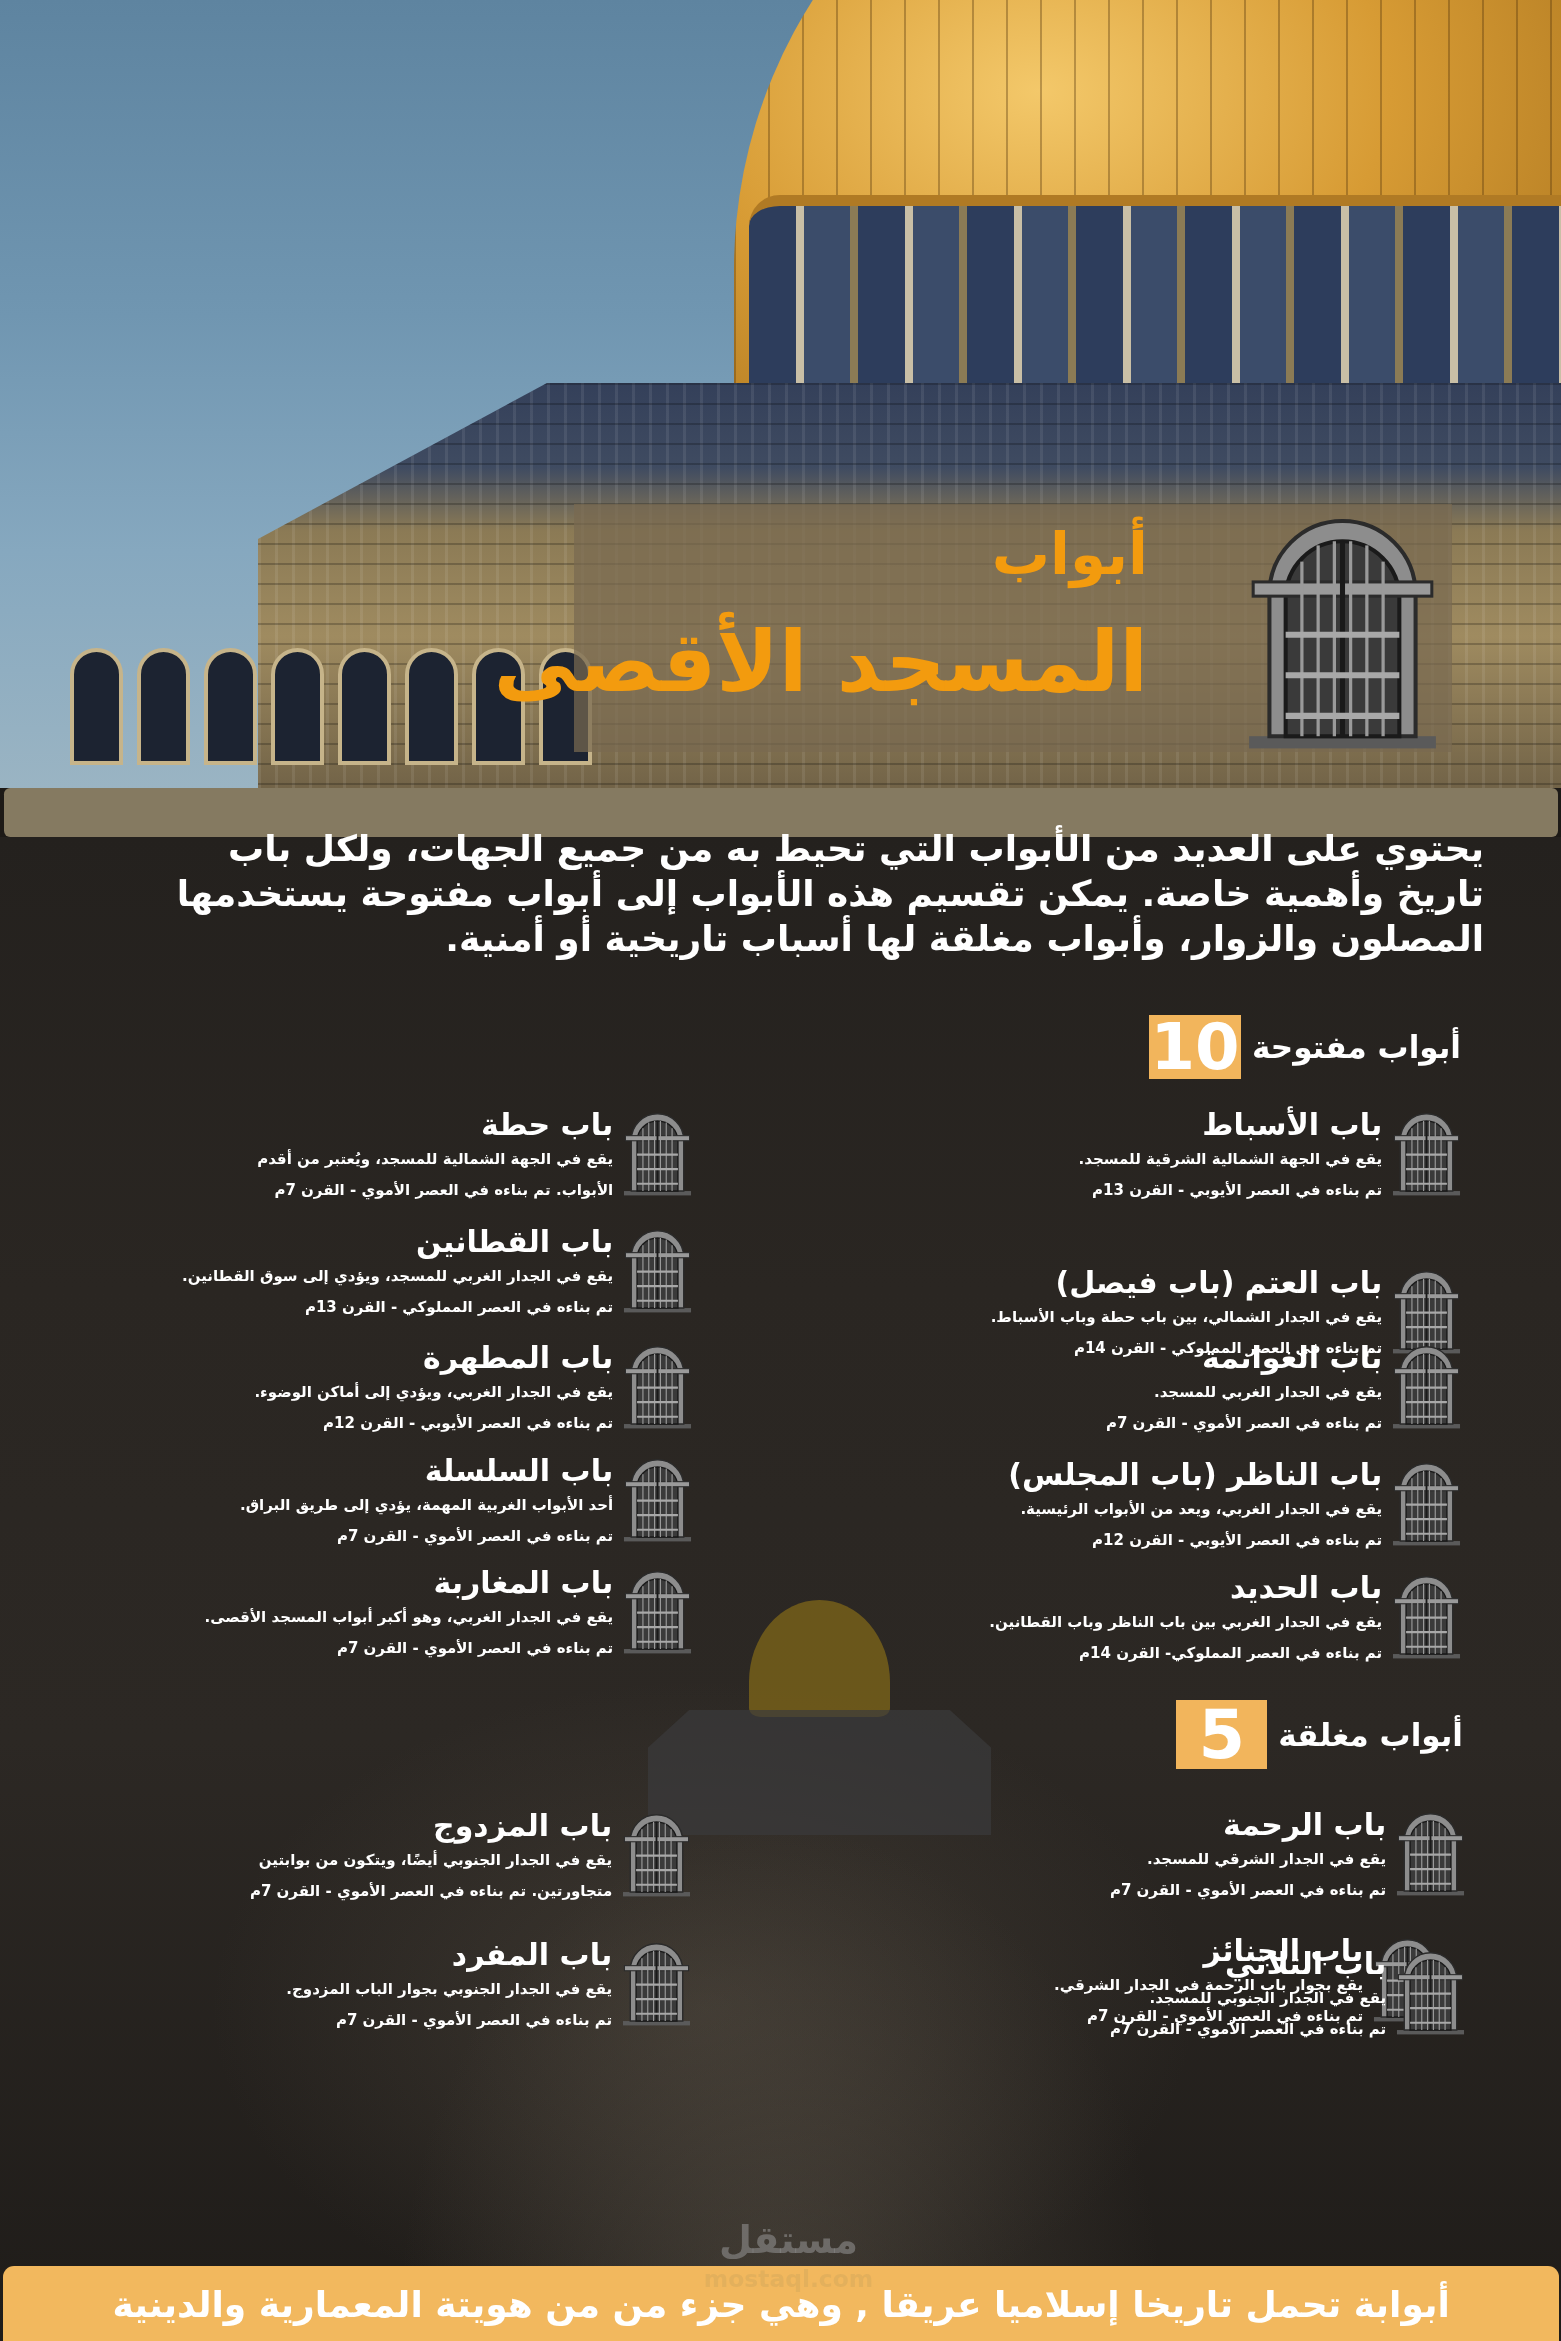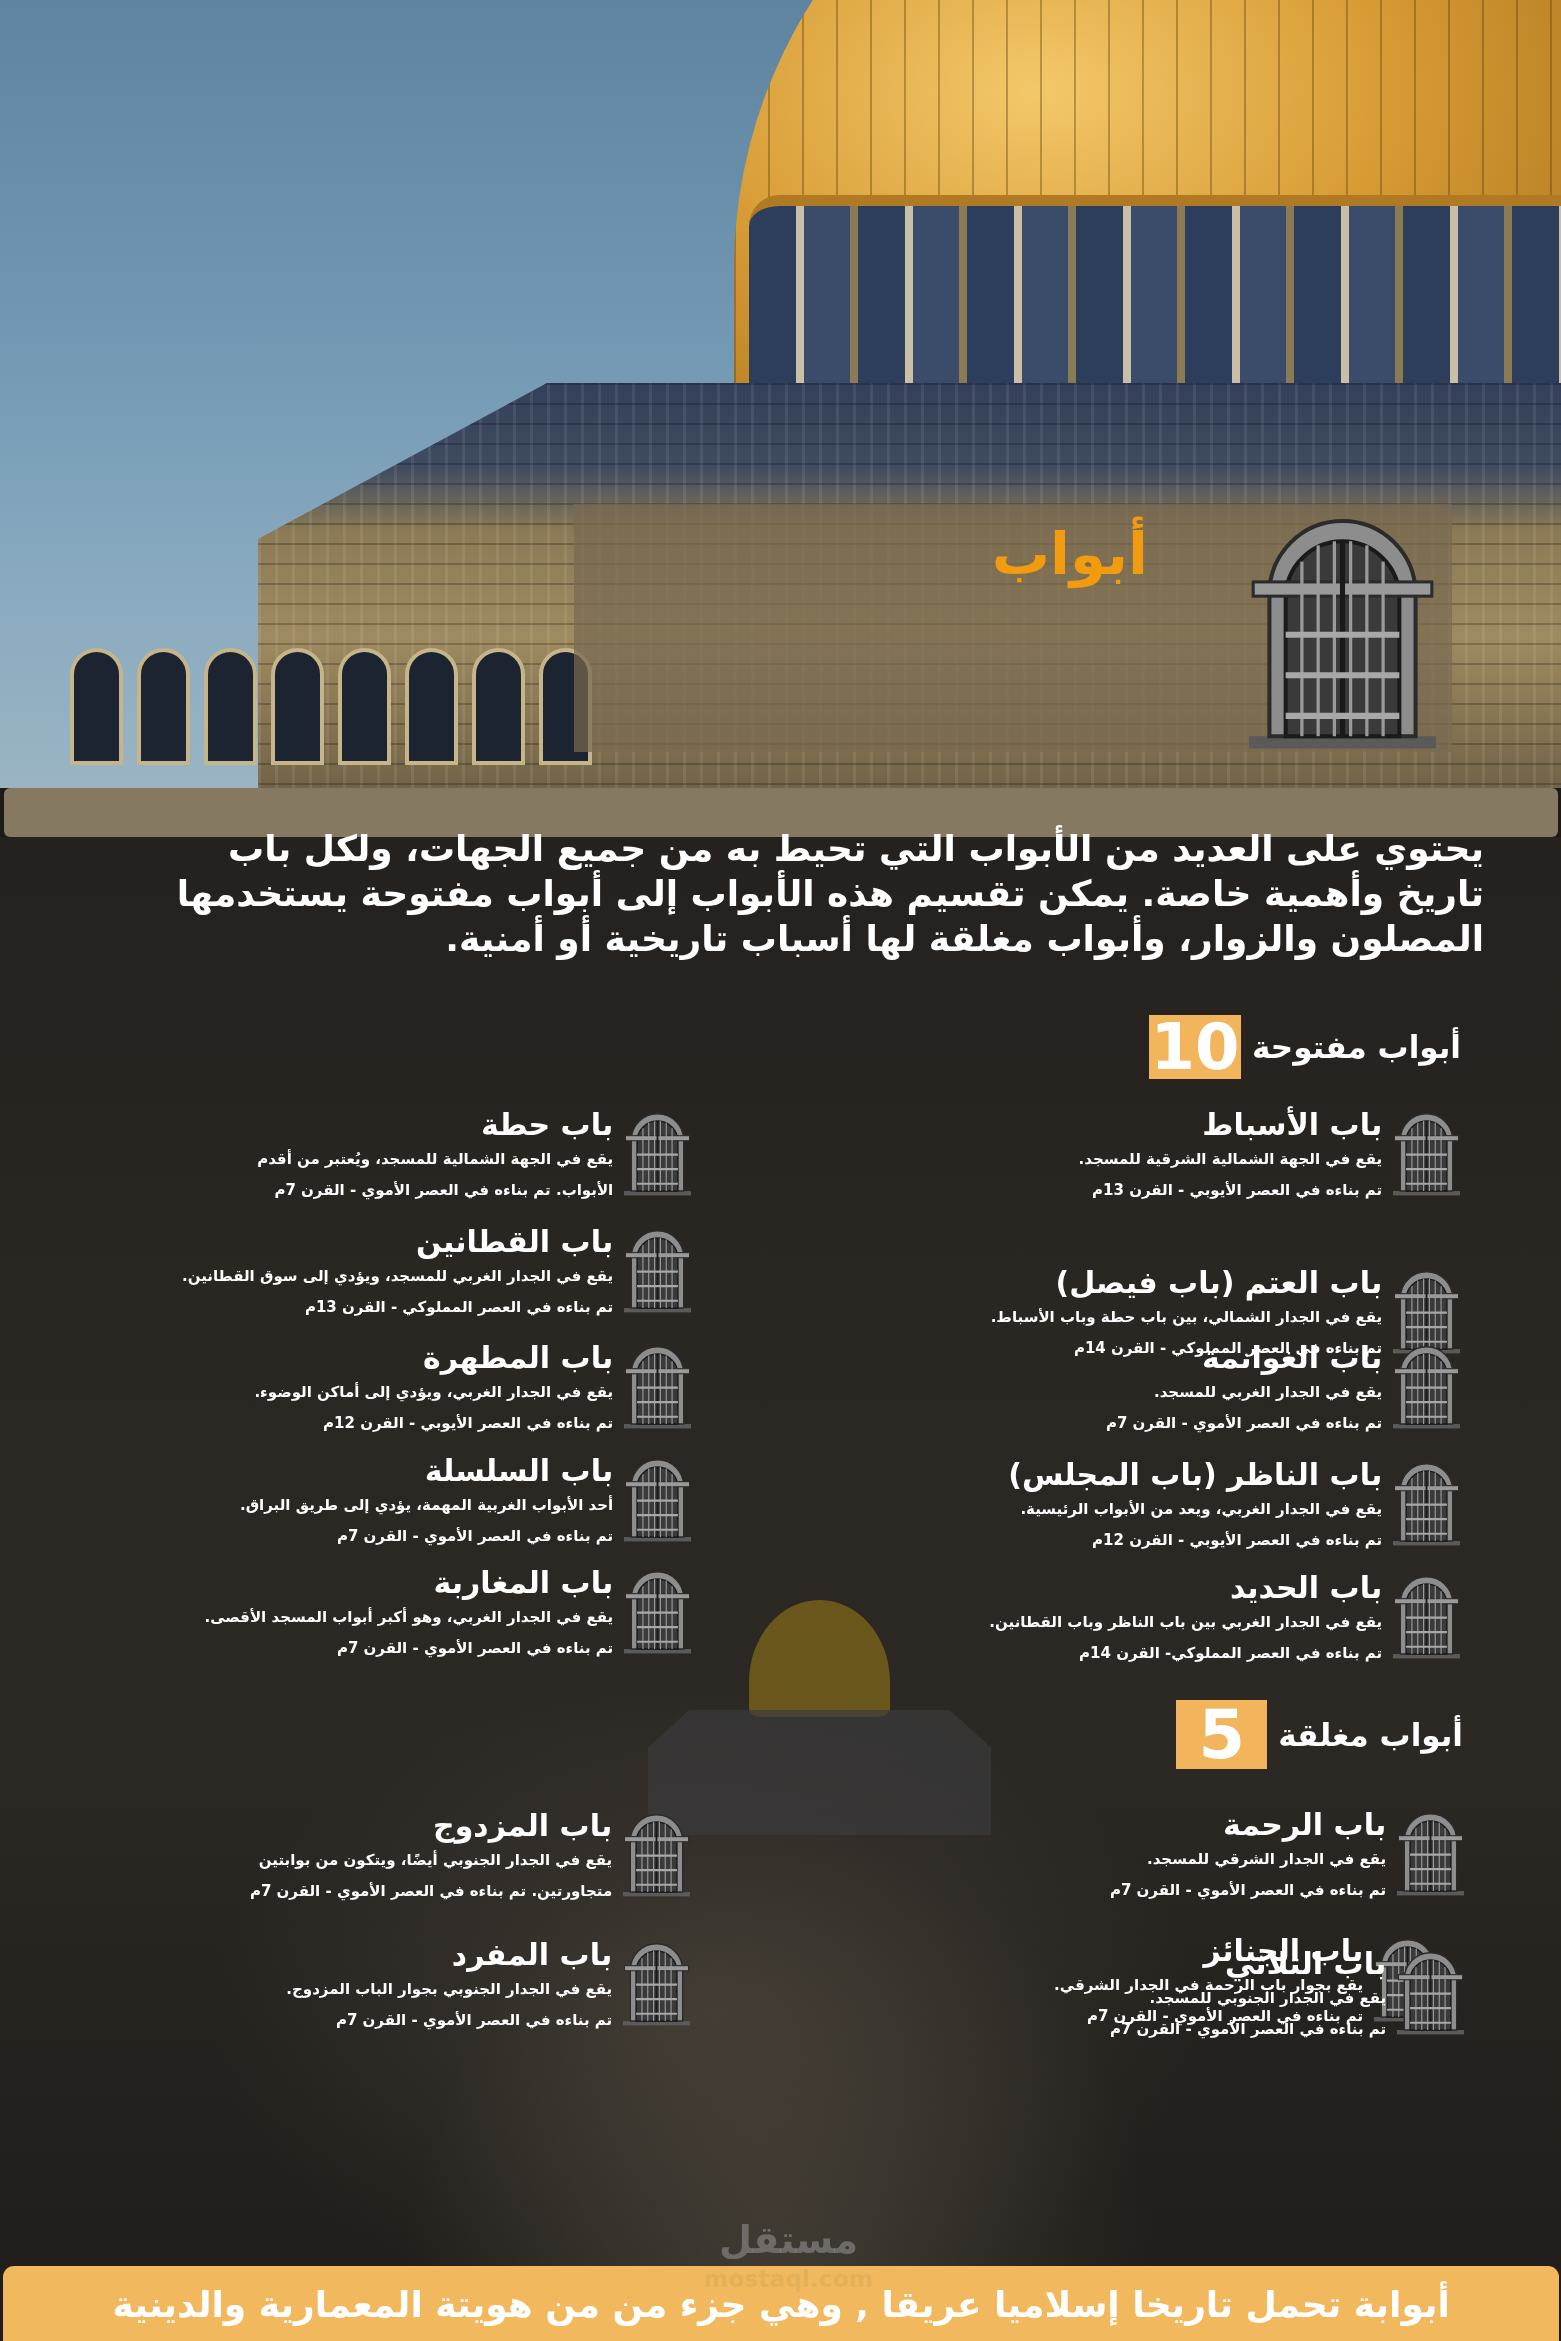--- a/index.html
+++ b/index.html
@@ -114,20 +114,21 @@
     <div class="arch"></div>
     <div class="arch"></div>
     <div class="arch"></div>
     <div class="arch"></div>
     <div class="arch"></div>
     <div class="arch"></div>
     <div class="arch"></div>
   </div>
   <div class="title-box">
     <div class="title-small">أبواب</div>
+    <div class="title-big">المسجد الأقصى</div>
   </div>
   <svg class="hero-door" viewBox="0 0 260 370" width="203" height="289">
       <use href="#door"></use>
     </svg>
 </div>
 
 <div class="band"></div>
 
 <div class="content-bg"></div>
 <div class="bg-dome"></div>

